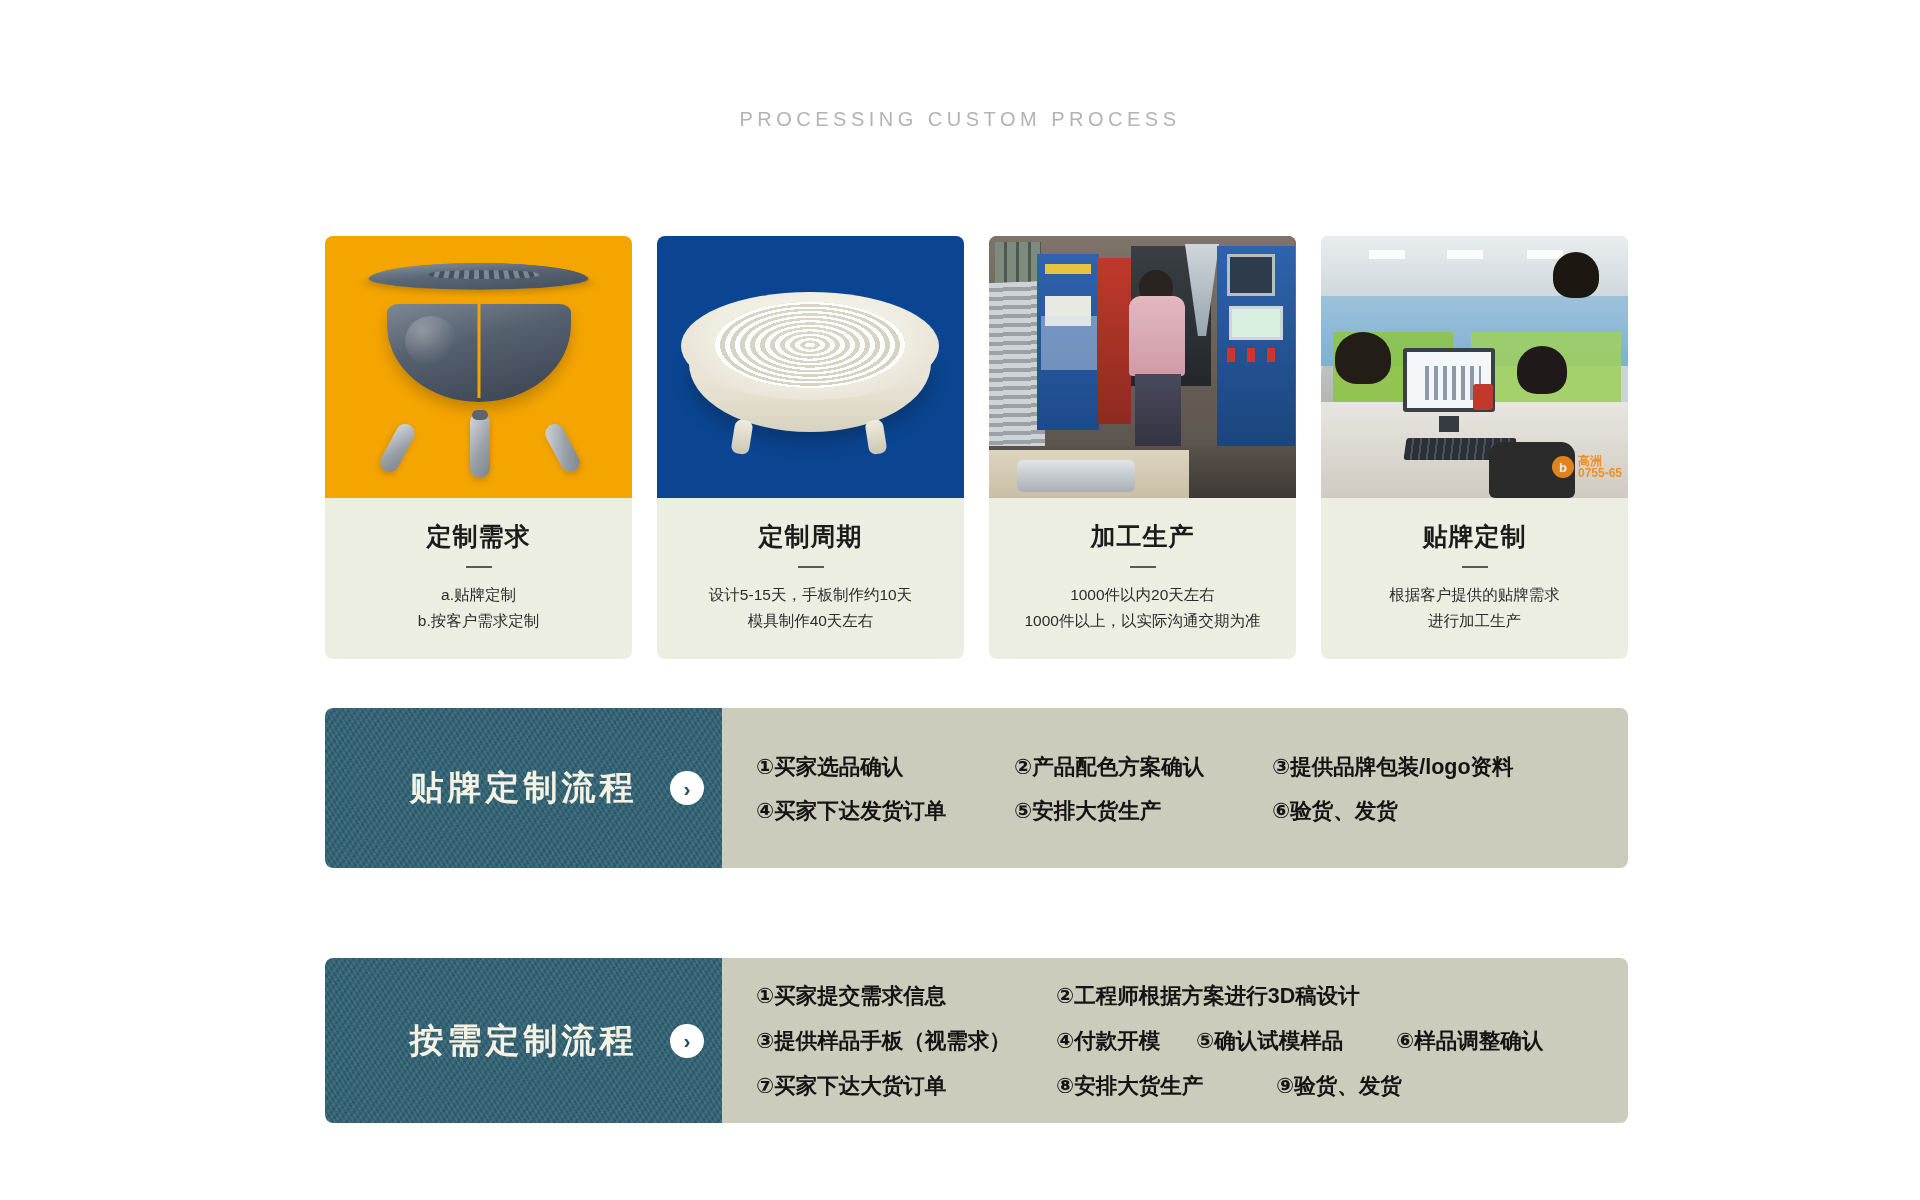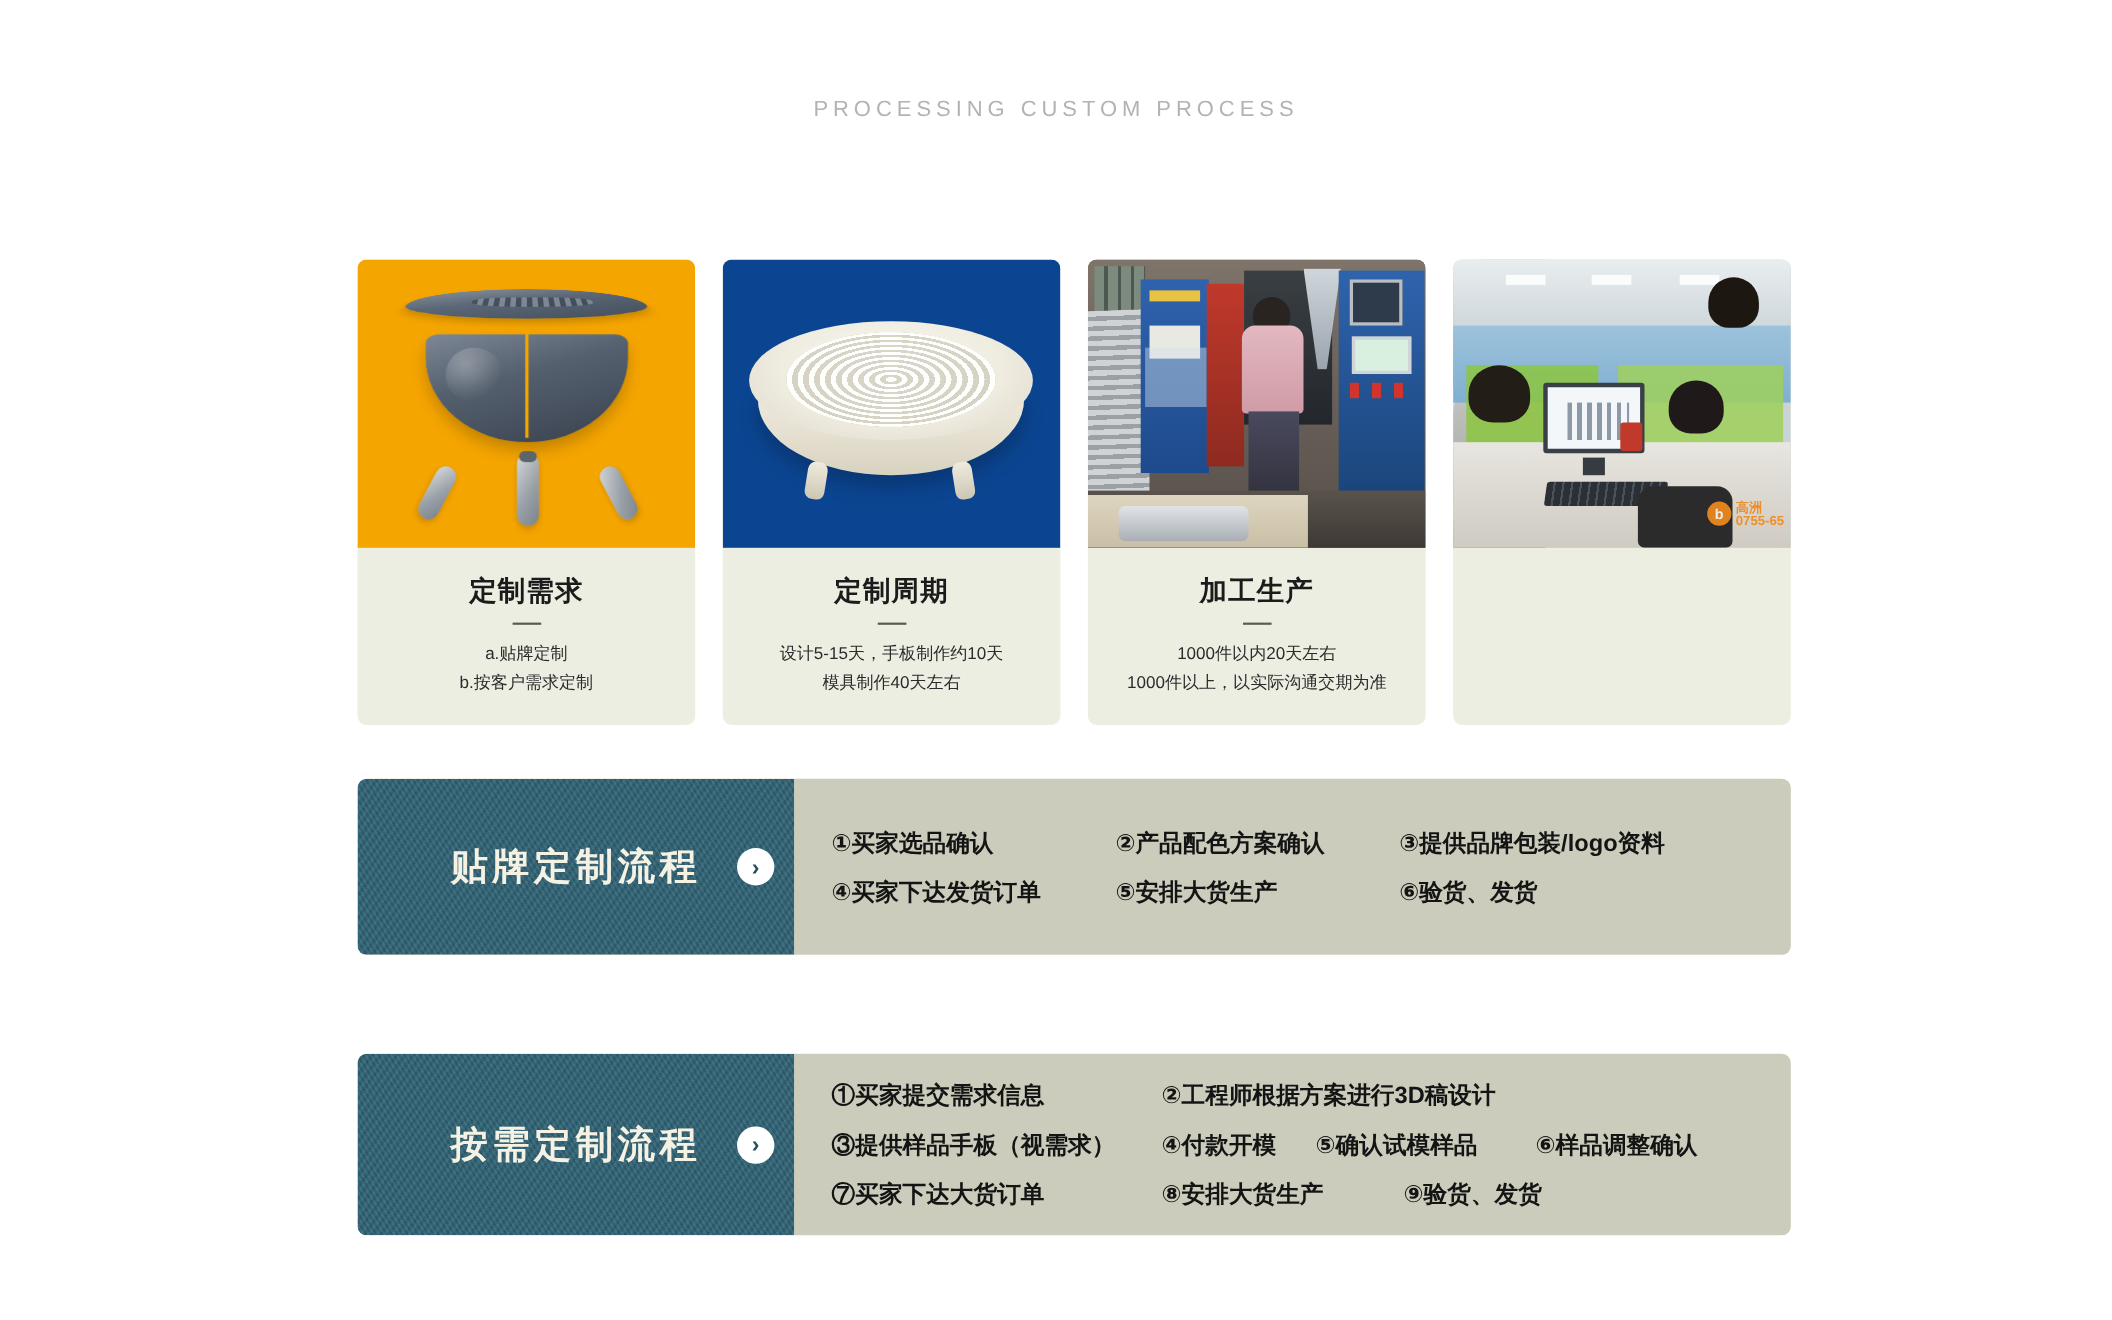--- a/index.html
+++ b/index.html
@@ -11,21 +11,21 @@
   }
   .page { position: relative; width: 1920px; height: 1200px; }
 
   
   .header { text-align: center; padding-top: 78px; }
   .header h1 {
     font-size: 46px; font-weight: bold; color: #131313;
     letter-spacing: 2px; line-height: 1.1;
   }
   .header .sub {
-    margin-top: 10px;
+    margin-top: 30px;
     font-size: 20px; color: #b3b3b3; letter-spacing: 4.5px;
     font-weight: 400;
   }
 
   
   .cards {
     position: absolute; left: 325px; top: 236px;
     display: flex; gap: 25px;
   }
   .card {
@@ -236,21 +236,21 @@
   }
   .step-row { display: flex; align-items: center; }
   .banner-1 .step-row { height: 44px; }
   .banner-2 .step-row { height: 45px; }
   .step {
     font-size: 21.5px; font-weight: bold; color: #141414; white-space: nowrap;
   }
   
   .b1-c1 { width: 258px; }
   .b1-c2 { width: 258px; }
-  .b2-c1 { width: 300px; font-family: Liberation Serif, serif; }
+  .b2-c1 { width: 300px; }
   .b2-c2w { width: 140px; }
   .b2-c3 { width: 200px; }
 </style>
 </head>
 <body>
 
 <div class="page">
 
   <div class="header">
     <div class="sub">PROCESSING CUSTOM PROCESS</div>
@@ -344,20 +344,26 @@
         <div class="o-man o-man3-h"></div>
         <div class="o-man3-b"></div>
         <div class="watermark">
           <div class="wm-circle">b</div>
           <div class="wm-text">
             <div>高洲</div>
             <div>0755-65</div>
           </div>
         </div>
       </div>
+      <div class="card-body">
+        <div class="card-title">贴牌定制</div>
+        <div class="rule"></div>
+        <div class="card-desc">根据客户提供的贴牌需求</div>
+        <div class="card-desc">进行加工生产</div>
+      </div>
     </div>
 
   </div>
 
   <div class="banner banner-1">
     <div class="banner-label">
       <span class="banner-label-text">贴牌定制流程</span>
       <span class="arrow-btn">›</span>
     </div>
     <div class="banner-steps">

